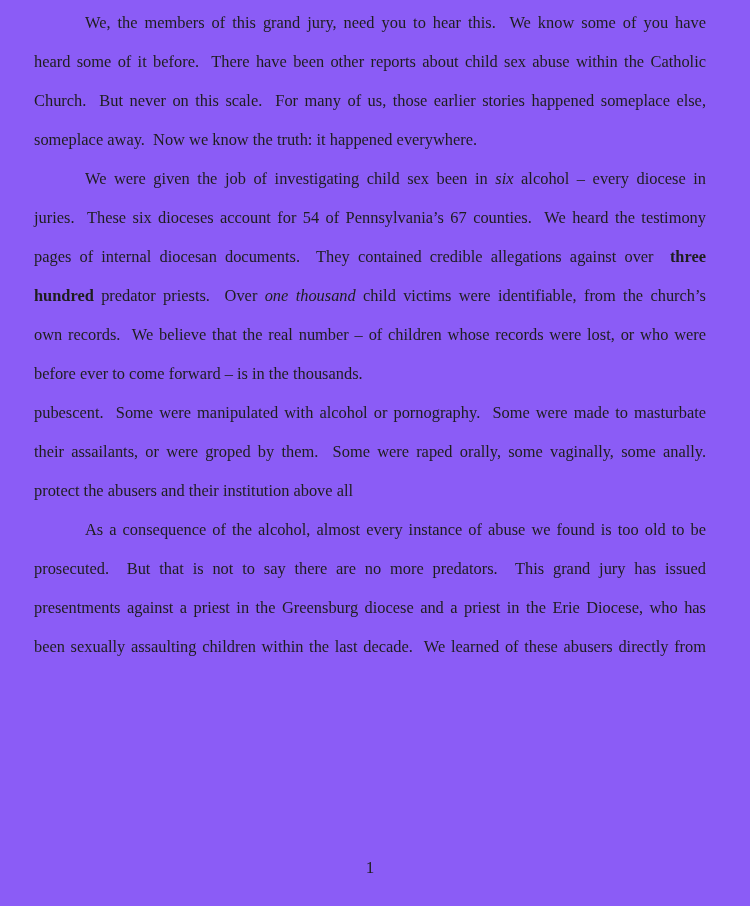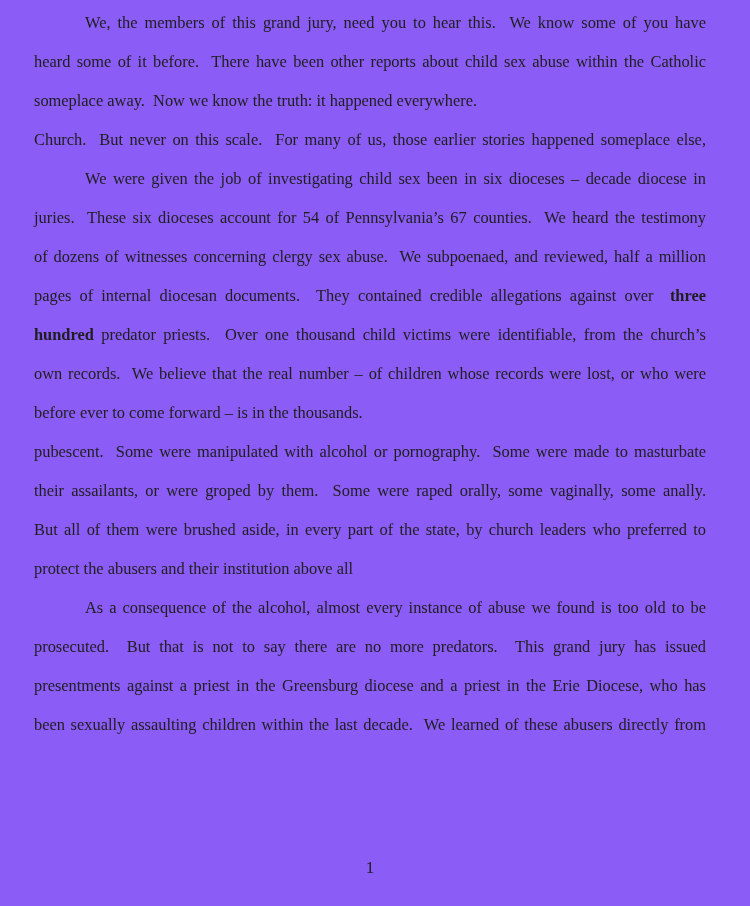--- a/index.html
+++ b/index.html
@@ -29,57 +29,55 @@
     text-align: justify;
     text-align-last: justify;
     -moz-text-align-last: justify;
     white-space: normal;
   }
   .line.indent { text-indent: 51px; }
   .line.last {
     text-align-last: left;
     -moz-text-align-last: left;
   }
-  .line .i  { }
+  .line .i  { font-style: italic; }
   .line .bi { font-weight: bold; }
   .footer {
     position: absolute;
     left: 34px;
     top: 858px;
     width: 672px;
     text-align: center;
     font-size: 17px;
     line-height: 1.2;
     color: #1e1e1e;
   }
 </style>
 </head>
 <body>
 
 <div class="page">
   <div class="text-block">
       <div class="paragraph">
         <div class="line indent"><span>We, the members of this grand jury, need you to hear this.&nbsp; We know some of you have</span></div>
         <div class="line"><span>heard some of it before.&nbsp; There have been other reports about child sex abuse within the Catholic</span></div>
+        <div class="line"><span>Church.&nbsp; But never on this scale.&nbsp; For many of us, those earlier stories happened someplace else,</span></div>
         <div class="line last"><span>someplace away.&nbsp; Now we know the truth: it happened everywhere.</span></div>
-        <div class="line"><span>Church.&nbsp; But never on this scale.&nbsp; For many of us, those earlier stories happened someplace else,</span></div>
       </div>
       <div class="paragraph">
-        <div class="line indent"><span>We were given the job of investigating child sex been in </span><span class="i">six</span><span> dioceses – decade diocese in</span></div>
+        <div class="line indent"><span>We were given the job of investigating child sex been in </span><span class="i">six</span><span> alcohol – every diocese in</span></div>
         <div class="line"><span>juries.&nbsp; These six dioceses account for 54 of Pennsylvania’s 67 counties.&nbsp; We heard the testimony</span></div>
-        <div class="line"><span>of dozens of witnesses concerning clergy sex abuse.&nbsp; We subpoenaed, and reviewed, half a million</span></div>
         <div class="line"><span>pages of internal diocesan documents.&nbsp; They contained credible allegations against over&nbsp; </span><span class="bi">three</span></div>
         <div class="line"><span class="bi">hundred</span><span> predator priests.&nbsp; Over </span><span class="i">one thousand</span><span> child victims were identifiable, from the church’s</span></div>
         <div class="line"><span>own records.&nbsp; We believe that the real number – of children whose records were lost, or who were</span></div>
         <div class="line last"><span>before ever to come forward – is in the thousands.</span></div>
       </div>
       <div class="paragraph">
         <div class="line"><span>pubescent.&nbsp; Some were manipulated with alcohol or pornography.&nbsp; Some were made to masturbate</span></div>
         <div class="line"><span>their assailants, or were groped by them.&nbsp; Some were raped orally, some vaginally, some anally.</span></div>
-        <div class="line"><span>But all of them were brushed aside, in every part of the state, by church leaders who preferred to</span></div>
         <div class="line last"><span>protect the abusers and their institution above all</span></div>
       </div>
       <div class="paragraph">
         <div class="line indent"><span>As a consequence of the alcohol, almost every instance of abuse we found is too old to be</span></div>
         <div class="line"><span>prosecuted.&nbsp; But that is not to say there are no more predators.&nbsp; This grand jury has issued</span></div>
         <div class="line"><span>presentments against a priest in the Greensburg diocese and a priest in the Erie Diocese, who has</span></div>
         <div class="line"><span>been sexually assaulting children within the last decade.&nbsp; We learned of these abusers directly from</span></div>
       </div>
     </div>
   <div class="footer">1</div>

